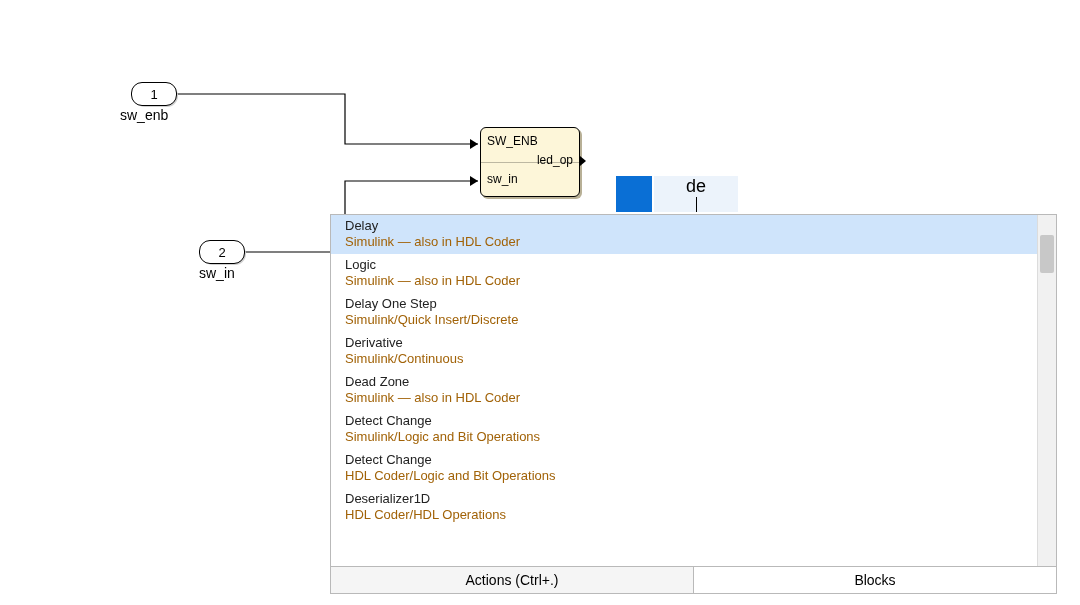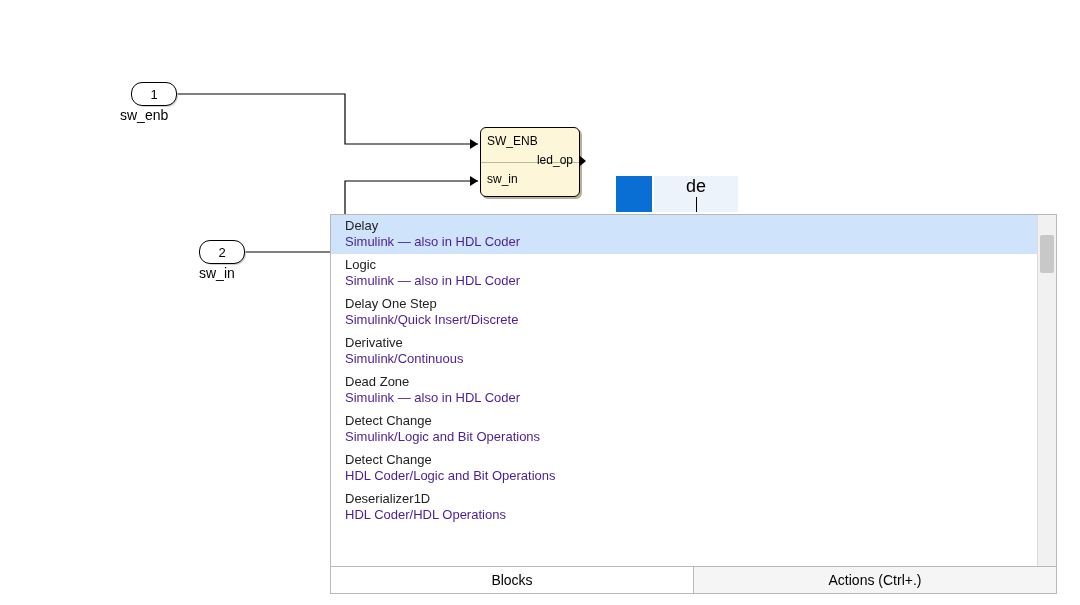--- a/index.html
+++ b/index.html
@@ -13,21 +13,21 @@
   .block-sep{position:absolute;left:0;right:0;border-top:1px solid rgba(0,0,0,.25);}
   .port-chevron{position:absolute;width:0;height:0;border-top:5px solid transparent;border-bottom:5px solid transparent;border-left:6px solid #000;}
   .search-icon-box{position:absolute;width:36px;height:36px;background:#0a6fd5;display:flex;align-items:center;justify-content:center;}
   .search-input-box{position:absolute;height:36px;background:#ecf3fb;display:flex;align-items:center;padding:0 8px;font-size:18px;flex-direction:column;}
   .caret{display:inline-block;width:1px;height:22px;background:#000;margin-left:1px;vertical-align:middle;}
   .dropdown{position:absolute;background:#fff;border:1px solid #b9b9b9;display:flex;flex-direction:column;}
   .dd-list{flex:1;overflow:hidden;position:relative;}
   .dd-item{padding:3px 14px 5px 14px;}
   .dd-item.selected{background:#cfe4fb;}
   .dd-name{font-size:13px;color:#222;}
-  .dd-sub{font-size:13px;color:#4c1d95;margin-top:1px;}
+  .dd-sub{font-size:13px;color:#a16207;margin-top:1px;}
   .dd-tabs{display:flex;border-top:1px solid #b9b9b9;background:#f5f5f5;height:26px;}
   .dd-tab{flex:1;display:flex;align-items:center;justify-content:center;font-size:14px;border-right:1px solid #b9b9b9;cursor:pointer;}
   .dd-tab:last-child{border-right:none;}
   .dd-tab.active{background:#ffffff;}
   .scrollbar{position:absolute;right:0;top:0;width:18px;background:#f1f1f1;border-left:1px solid #dcdcdc;}
   .sb-arrow{position:absolute;left:0;width:18px;height:18px;display:flex;align-items:center;justify-content:center;font-size:10px;color:#666;}
   .sb-thumb{position:absolute;left:2px;right:2px;background:#c8c8c8;border-radius:2px;}
   .watermark{position:absolute;display:flex;align-items:center;font-size:18px;color:rgba(0,0,0,.30);font-weight:600;}
   .wm-icon{width:22px;height:22px;border-radius:50%;background:rgba(0,0,0,.14);margin-right:8px;display:flex;align-items:center;justify-content:center;font-size:13px;}
 </style>
@@ -119,23 +119,23 @@
       </div>
       <div class="sb-thumb" style="top:20px;height:38px;"></div>
       <div class="sb-arrow" style="bottom:0;">
         <svg width="10" height="10" viewBox="0 0 10 10">
               <polygon points="1,2 9,2 5,8" fill="#666"></polygon>
             </svg>
       </div>
     </div>
   </div>
   <div class="dd-tabs">
+    <div class="dd-tab">
+          <span>Actions (Ctrl+.)</span>
+        </div>
     <div class="dd-tab active">
           <span>Blocks</span>
-        </div>
-    <div class="dd-tab">
-          <span>Actions (Ctrl+.)</span>
         </div>
   </div>
 </div>
 
 
 </div>
 
 </body></html>

